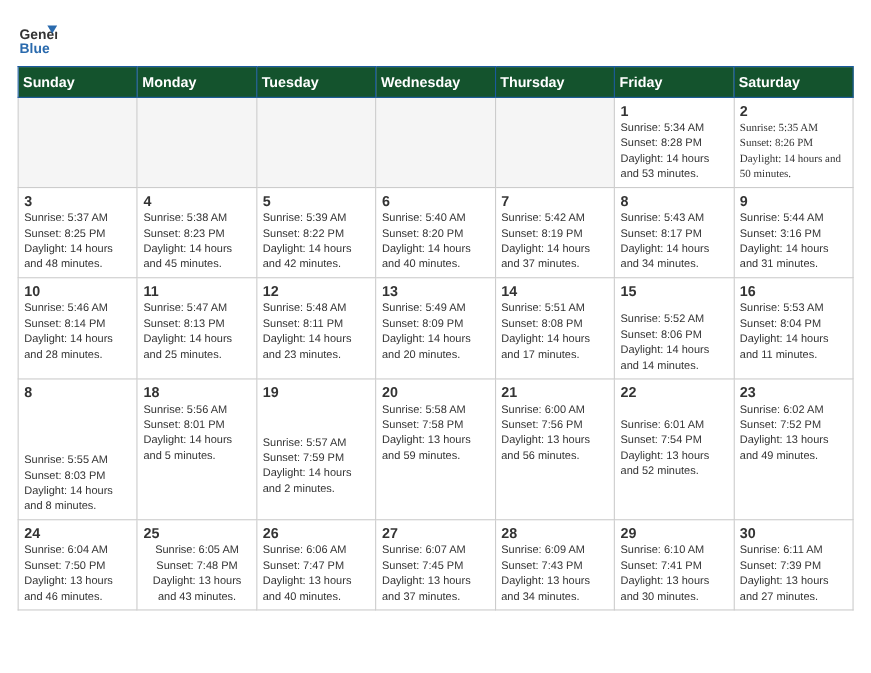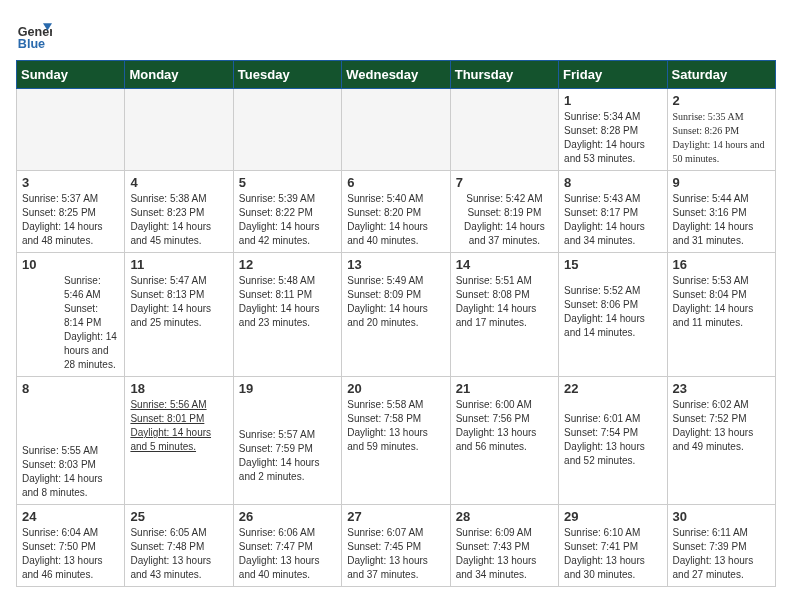--- a/index.html
+++ b/index.html
@@ -148,41 +148,41 @@
 Daylight: 14 hours and 42 minutes.</div>
         </td>
         <td>
           <span class="date-num">6</span>
           <div class="day-info" style="white-space: pre-line;">Sunrise: 5:40 AM
 Sunset: 8:20 PM
 Daylight: 14 hours and 40 minutes.</div>
         </td>
         <td>
           <span class="date-num">7</span>
-          <div class="day-info" style="white-space: pre-line; text-align: center;">Sunrise: 5:42 AM
+          <div class="day-info" style="white-space: pre-line;">Sunrise: 5:42 AM
 Sunset: 8:19 PM
 Daylight: 14 hours and 37 minutes.</div>
         </td>
         <td>
           <span class="date-num">8</span>
           <div class="day-info" style="white-space: pre-line;">Sunrise: 5:43 AM
 Sunset: 8:17 PM
 Daylight: 14 hours and 34 minutes.</div>
         </td>
         <td>
           <span class="date-num">9</span>
           <div class="day-info" style="white-space: pre-line;">Sunrise: 5:44 AM
 Sunset: 3:16 PM
 Daylight: 14 hours and 31 minutes.</div>
         </td>
       </tr>
       <tr>
         <td>
           <span class="date-num">10</span>
-          <div class="day-info" style="white-space: pre-line; margin-left: 42px;">Sunrise: 5:46 AM
+          <div class="day-info" style="white-space: pre-line;">Sunrise: 5:46 AM
 Sunset: 8:14 PM
 Daylight: 14 hours and 28 minutes.</div>
         </td>
         <td>
           <span class="date-num">11</span>
           <div class="day-info" style="white-space: pre-line;">Sunrise: 5:47 AM
 Sunset: 8:13 PM
 Daylight: 14 hours and 25 minutes.</div>
         </td>
         <td>
@@ -218,21 +218,21 @@
       </tr>
       <tr>
         <td>
           <span class="date-num">8</span>
           <div class="day-info" style="white-space: pre-line; margin-top: 48px;">Sunrise: 5:55 AM
 Sunset: 8:03 PM
 Daylight: 14 hours and 8 minutes.</div>
         </td>
         <td>
           <span class="date-num">18</span>
-          <div class="day-info" style="white-space: pre-line; text-decoration: underline;">Sunrise: 5:56 AM
+          <div class="day-info" style="white-space: pre-line;">Sunrise: 5:56 AM
 Sunset: 8:01 PM
 Daylight: 14 hours and 5 minutes.</div>
         </td>
         <td>
           <span class="date-num">19</span>
           <div class="day-info" style="white-space: pre-line; margin-top: 32px;">Sunrise: 5:57 AM
 Sunset: 7:59 PM
 Daylight: 14 hours and 2 minutes.</div>
         </td>
         <td>
@@ -262,21 +262,21 @@
       </tr>
       <tr>
         <td>
           <span class="date-num">24</span>
           <div class="day-info" style="white-space: pre-line;">Sunrise: 6:04 AM
 Sunset: 7:50 PM
 Daylight: 13 hours and 46 minutes.</div>
         </td>
         <td>
           <span class="date-num">25</span>
-          <div class="day-info" style="white-space: pre-line;">Sunrise: 6:05 AM
+          <div class="day-info" style="white-space: pre-line; text-align: center;">Sunrise: 6:05 AM
 Sunset: 7:48 PM
 Daylight: 13 hours and 43 minutes.</div>
         </td>
         <td>
           <span class="date-num">26</span>
           <div class="day-info" style="white-space: pre-line;">Sunrise: 6:06 AM
 Sunset: 7:47 PM
 Daylight: 13 hours and 40 minutes.</div>
         </td>
         <td>

